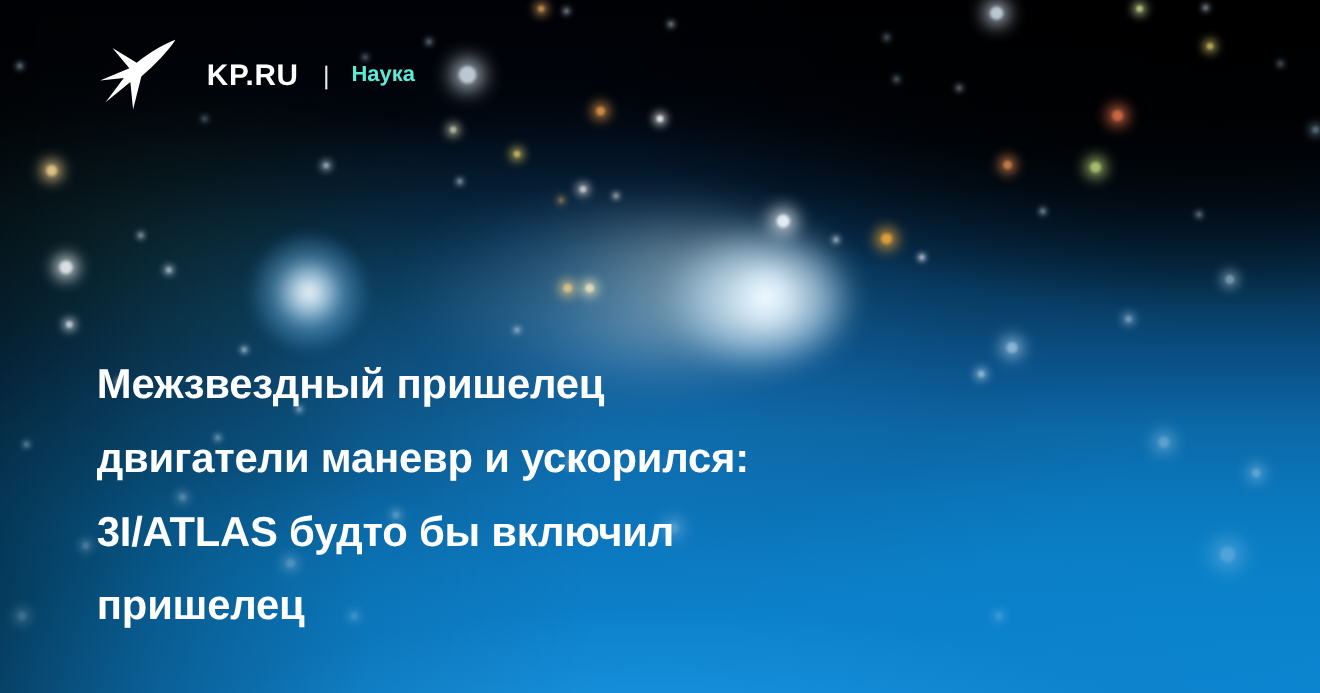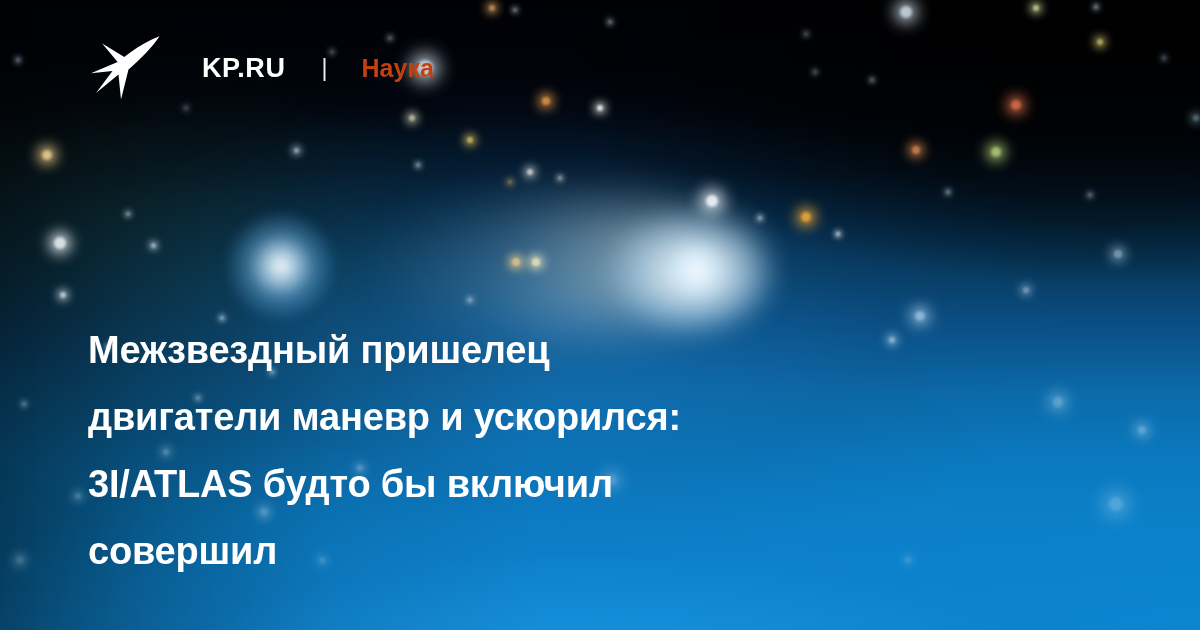--- a/index.html
+++ b/index.html
@@ -109,33 +109,33 @@
       rgba(0,0,0,0) 85%);
     filter:blur(5px);
   }
 
   
   .star{position:absolute;border-radius:50%;pointer-events:none;}
 
   
   #header{
     position:absolute;left:90px;top:36px;height:64px;
-    display:flex;align-items:center;gap:14px;
+    display:flex;align-items:center;gap:0;
   }
   #logo-bird{width:72px;height:66px;flex:0 0 auto;display:block;}
   #brand-name{
     color:#ffffff;font-size:27px;font-weight:700;letter-spacing:0.6px;
     margin-left:26px;line-height:1;white-space:nowrap;
   }
   #header-separator{
     color:#ffffff;font-size:23px;font-weight:400;margin:0 20px 0 22px;
     line-height:1;opacity:0.92;
   }
   #section-name{
-    color:#c2410c;font-size:25px;font-weight:700;line-height:1;white-space:nowrap;
+    color:#5eead4;font-size:20px;font-weight:700;line-height:1;white-space:nowrap;
   }
 
   
   #headline{
     position:absolute;left:88px;top:292px;width:860px;
     color:#ffffff;font-size:38px;font-weight:700;line-height:67px;
     letter-spacing:-0.2px;
   }
   #headline .hl-line{display:block;white-space:nowrap;}
 </style>
@@ -237,16 +237,16 @@
     </svg>
     <span id="brand-name">KP.RU</span>
     <span id="header-separator">|</span>
     <span id="section-name">Наука</span>
   </div>
 
   <h1 id="headline">
     <span class="hl-line">Межзвездный пришелец</span>
     <span class="hl-line">двигатели маневр и ускорился:</span>
     <span class="hl-line">3I/ATLAS будто бы включил</span>
-    <span class="hl-line">совершил</span>
+    <span class="hl-line">пришелец</span>
   </h1>
 
 </div>
 
 </body></html>

